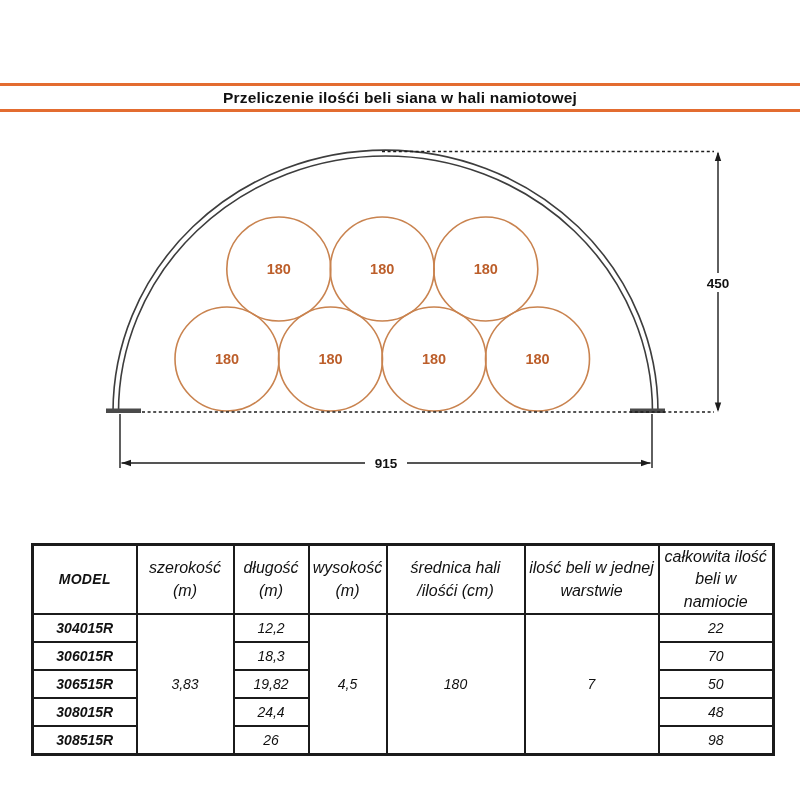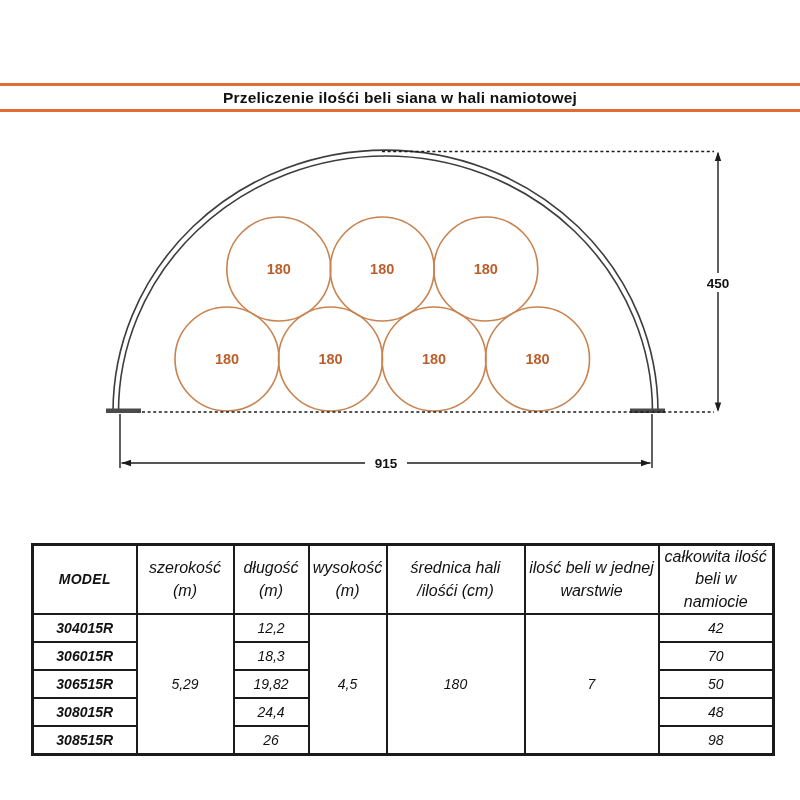--- a/index.html
+++ b/index.html
@@ -136,26 +136,26 @@
         </th>
         <th>
           <span>całkowita ilość</span>
           <span>beli w namiocie</span>
         </th>
       </tr>
     </thead>
     <tbody>
       <tr>
         <td class="model">304015R</td>
-        <td rowspan="5">5,29</td>
+        <td rowspan="5">3,83</td>
         <td>12,2</td>
         <td rowspan="5">4,5</td>
         <td rowspan="5">180</td>
         <td rowspan="5">7</td>
-        <td>42</td>
+        <td>22</td>
       </tr>
       <tr>
         <td class="model">306015R</td>
         <td>18,3</td>
         <td>70</td>
       </tr>
       <tr>
         <td class="model">306515R</td>
         <td>19,82</td>
         <td>50</td>

